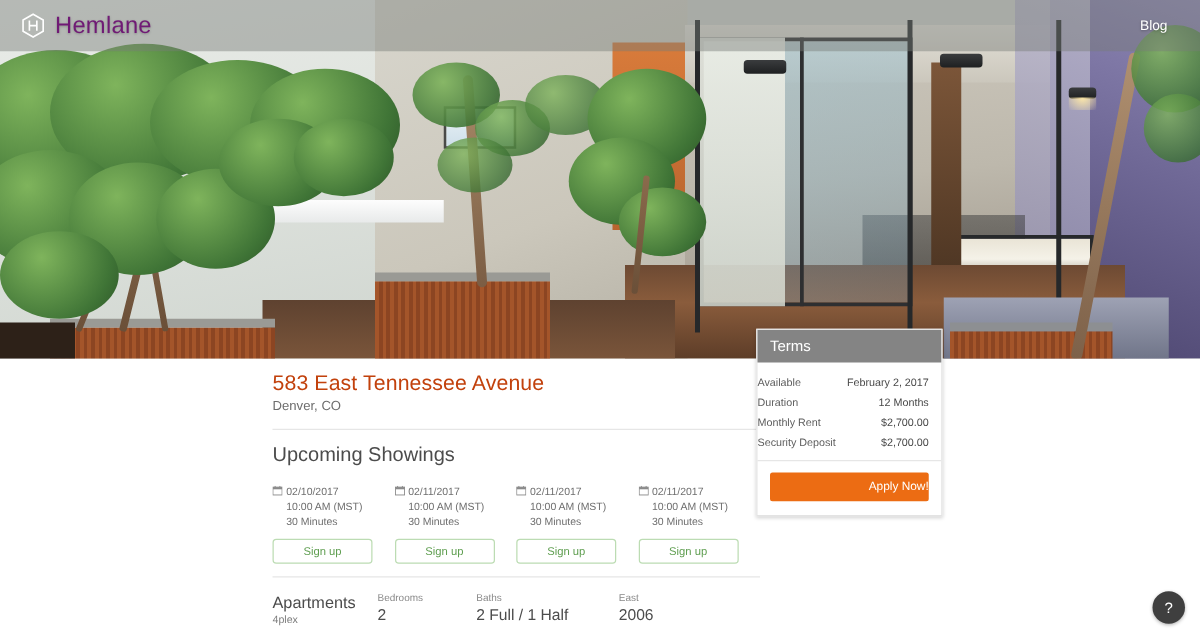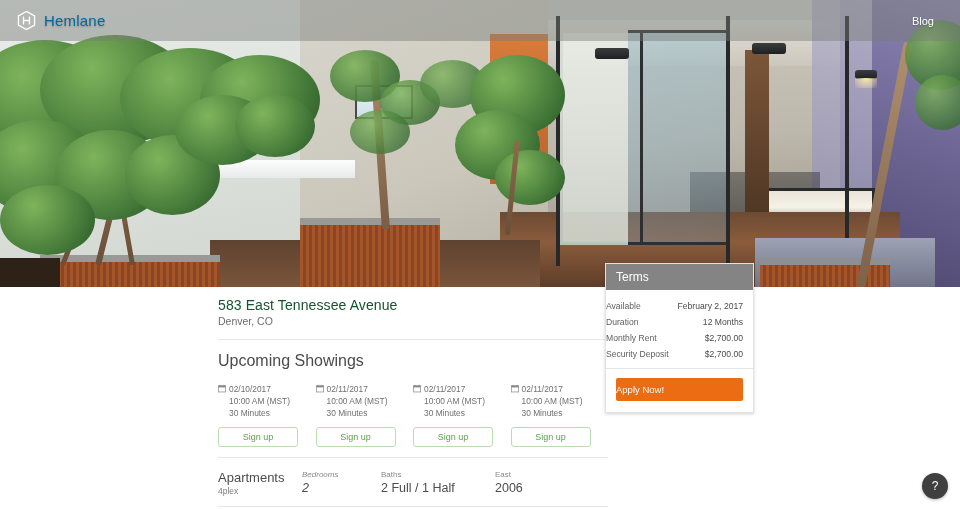--- a/index.html
+++ b/index.html
@@ -154,40 +154,40 @@
   .nav {
     position: absolute; top: 0; left: 0; width: 960px; height: 41px;
     background: rgba(120,124,120,.45);
     display: flex; align-items: center; justify-content: space-between;
     padding: 0 16px;
     z-index: 6;
   }
   .brand { display: flex; align-items: center; gap: 7px; }
   .brand-mark { width: 21px; height: 21px; display: block; }
   .brand-name {
-    color: #0369a1; font-size: 15px; letter-spacing: .2px;
+    color: #701a75; font-size: 19px; letter-spacing: .2px;
     text-shadow: 0 1px 2px rgba(0,0,0,.25);
     text-align: right;
   }
   .nav-link {
     color: #ffffff; font-size: 11px; text-decoration: none;
     text-shadow: 0 1px 2px rgba(0,0,0,.3);
     padding: 6px 10px; cursor: pointer; text-align: right;
   }
 
   
   .content {
     position: absolute; top: 287px; left: 0;
     width: 960px; height: 222px;
     background: #ffffff;
   }
   .col-main { position: absolute; left: 218px; top: 0; width: 390px; }
 
   .addr-block { padding: 10px 0 12px 0; border-bottom: 1px solid #e6e6e6; }
-  .addr-line1 { font-size: 14px; color: #14532d; letter-spacing:.1px; }
+  .addr-line1 { font-size: 17px; color: #c2410c; letter-spacing:.1px; }
   .addr-line2 { font-size: 10.5px; color: #6d6d6d; margin-top: 2px; }
 
   .section { padding: 12px 0 10px 0; border-bottom: 1px solid #e6e6e6; }
   .section-title { font-size: 16px; color: #4c4c4c; margin-bottom: 13px; }
 
   .showings { display: flex; gap: 0; }
   .showing { width: 99px; }
   .showing-date {
     font-size: 8.4px; color: #6f6f6f; display: flex; align-items: flex-start; gap: 3px;
     line-height: 1.45;
@@ -202,21 +202,21 @@
     font-family: "Liberation Sans", sans-serif;
   }
 
   .specs { display: flex; align-items: flex-start; padding: 12px 0 10px 0; border-bottom: 1px solid #e6e6e6; }
   .spec { margin-right: 22px; }
   .spec-type-name { font-size: 13px; color: #4c4c4c; }
   .spec-type-sub { font-size: 8.5px; color: #7d7d7d; margin-top: 1px; }
   .spec-label { font-size: 8px; color: #8a8a8a; }
   .spec-value { font-size: 12.5px; color: #4c4c4c; margin-top: 2px; }
   .w-type { width: 62px; }
-  .w-bed  { width: 57px; font-style: italic; }
+  .w-bed  { width: 57px; }
   .w-bath { width: 92px; }
   .w-size { width: 76px; }
 
   
   .terms {
     position: absolute; left: 605px; top: 263px; width: 149px;
     background: #ffffff; z-index: 7;
     box-shadow: 0 1px 3px rgba(0,0,0,.18);
     border: 1px solid #e3e3e3;
   }
@@ -227,21 +227,21 @@
   }
   .terms-body { padding: 8px 10px 6px 0; border-bottom: 1px solid #e6e6e6; }
   .terms-row {
     display: flex; justify-content: space-between;
     font-size: 8.6px; color: #5e5e5e; padding: 3px 0;
   }
   .terms-key { color: #5e5e5e; }
   .terms-val { color: #4a4a4a; }
   .terms-foot { padding: 9px 10px 11px 10px; }
   .apply-btn {
-    display: block; width: 100%; text-align: left;
+    display: block; width: 100%; text-align: right;
     background: #ec6c13; color: #ffffff;
     font-size: 9.5px; padding: 6px 0; border: 0; border-radius: 2px;
     cursor: pointer; font-family: "Liberation Sans", sans-serif;
   }
 
   
   .help-btn {
     position: absolute; right: 12px; bottom: 10px;
     width: 26px; height: 26px; border-radius: 50%;
     background: #3f3f3f; color: #ffffff;

